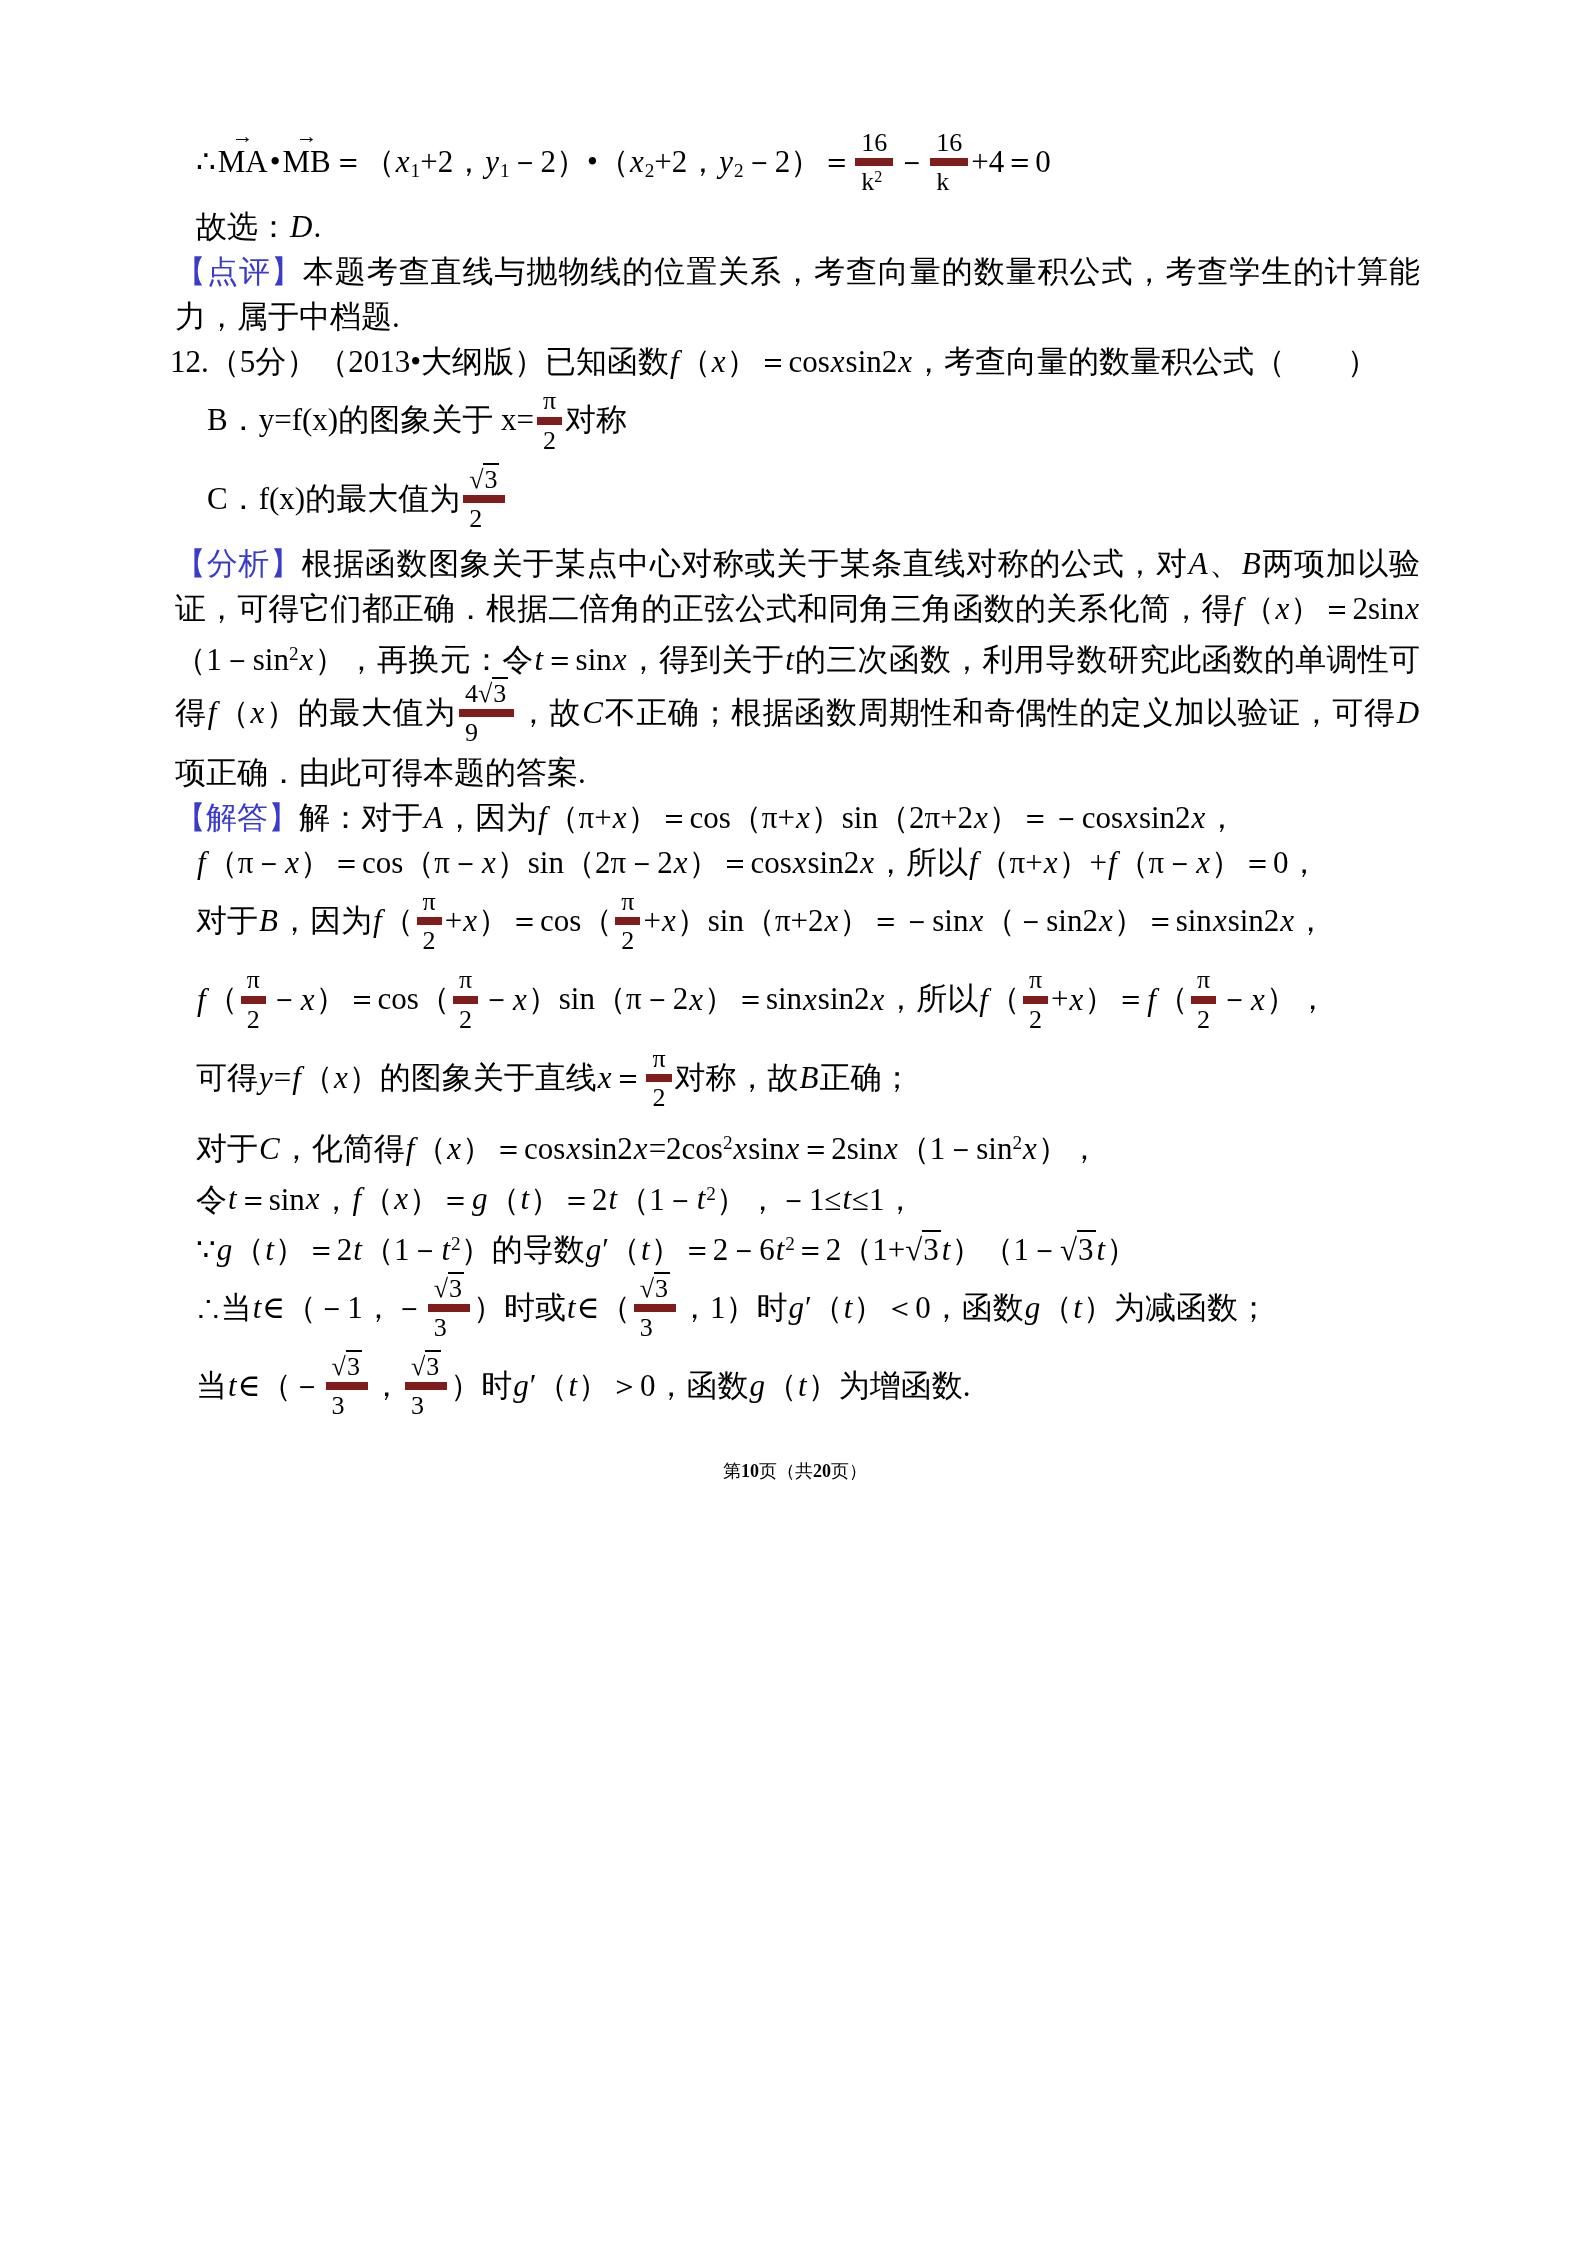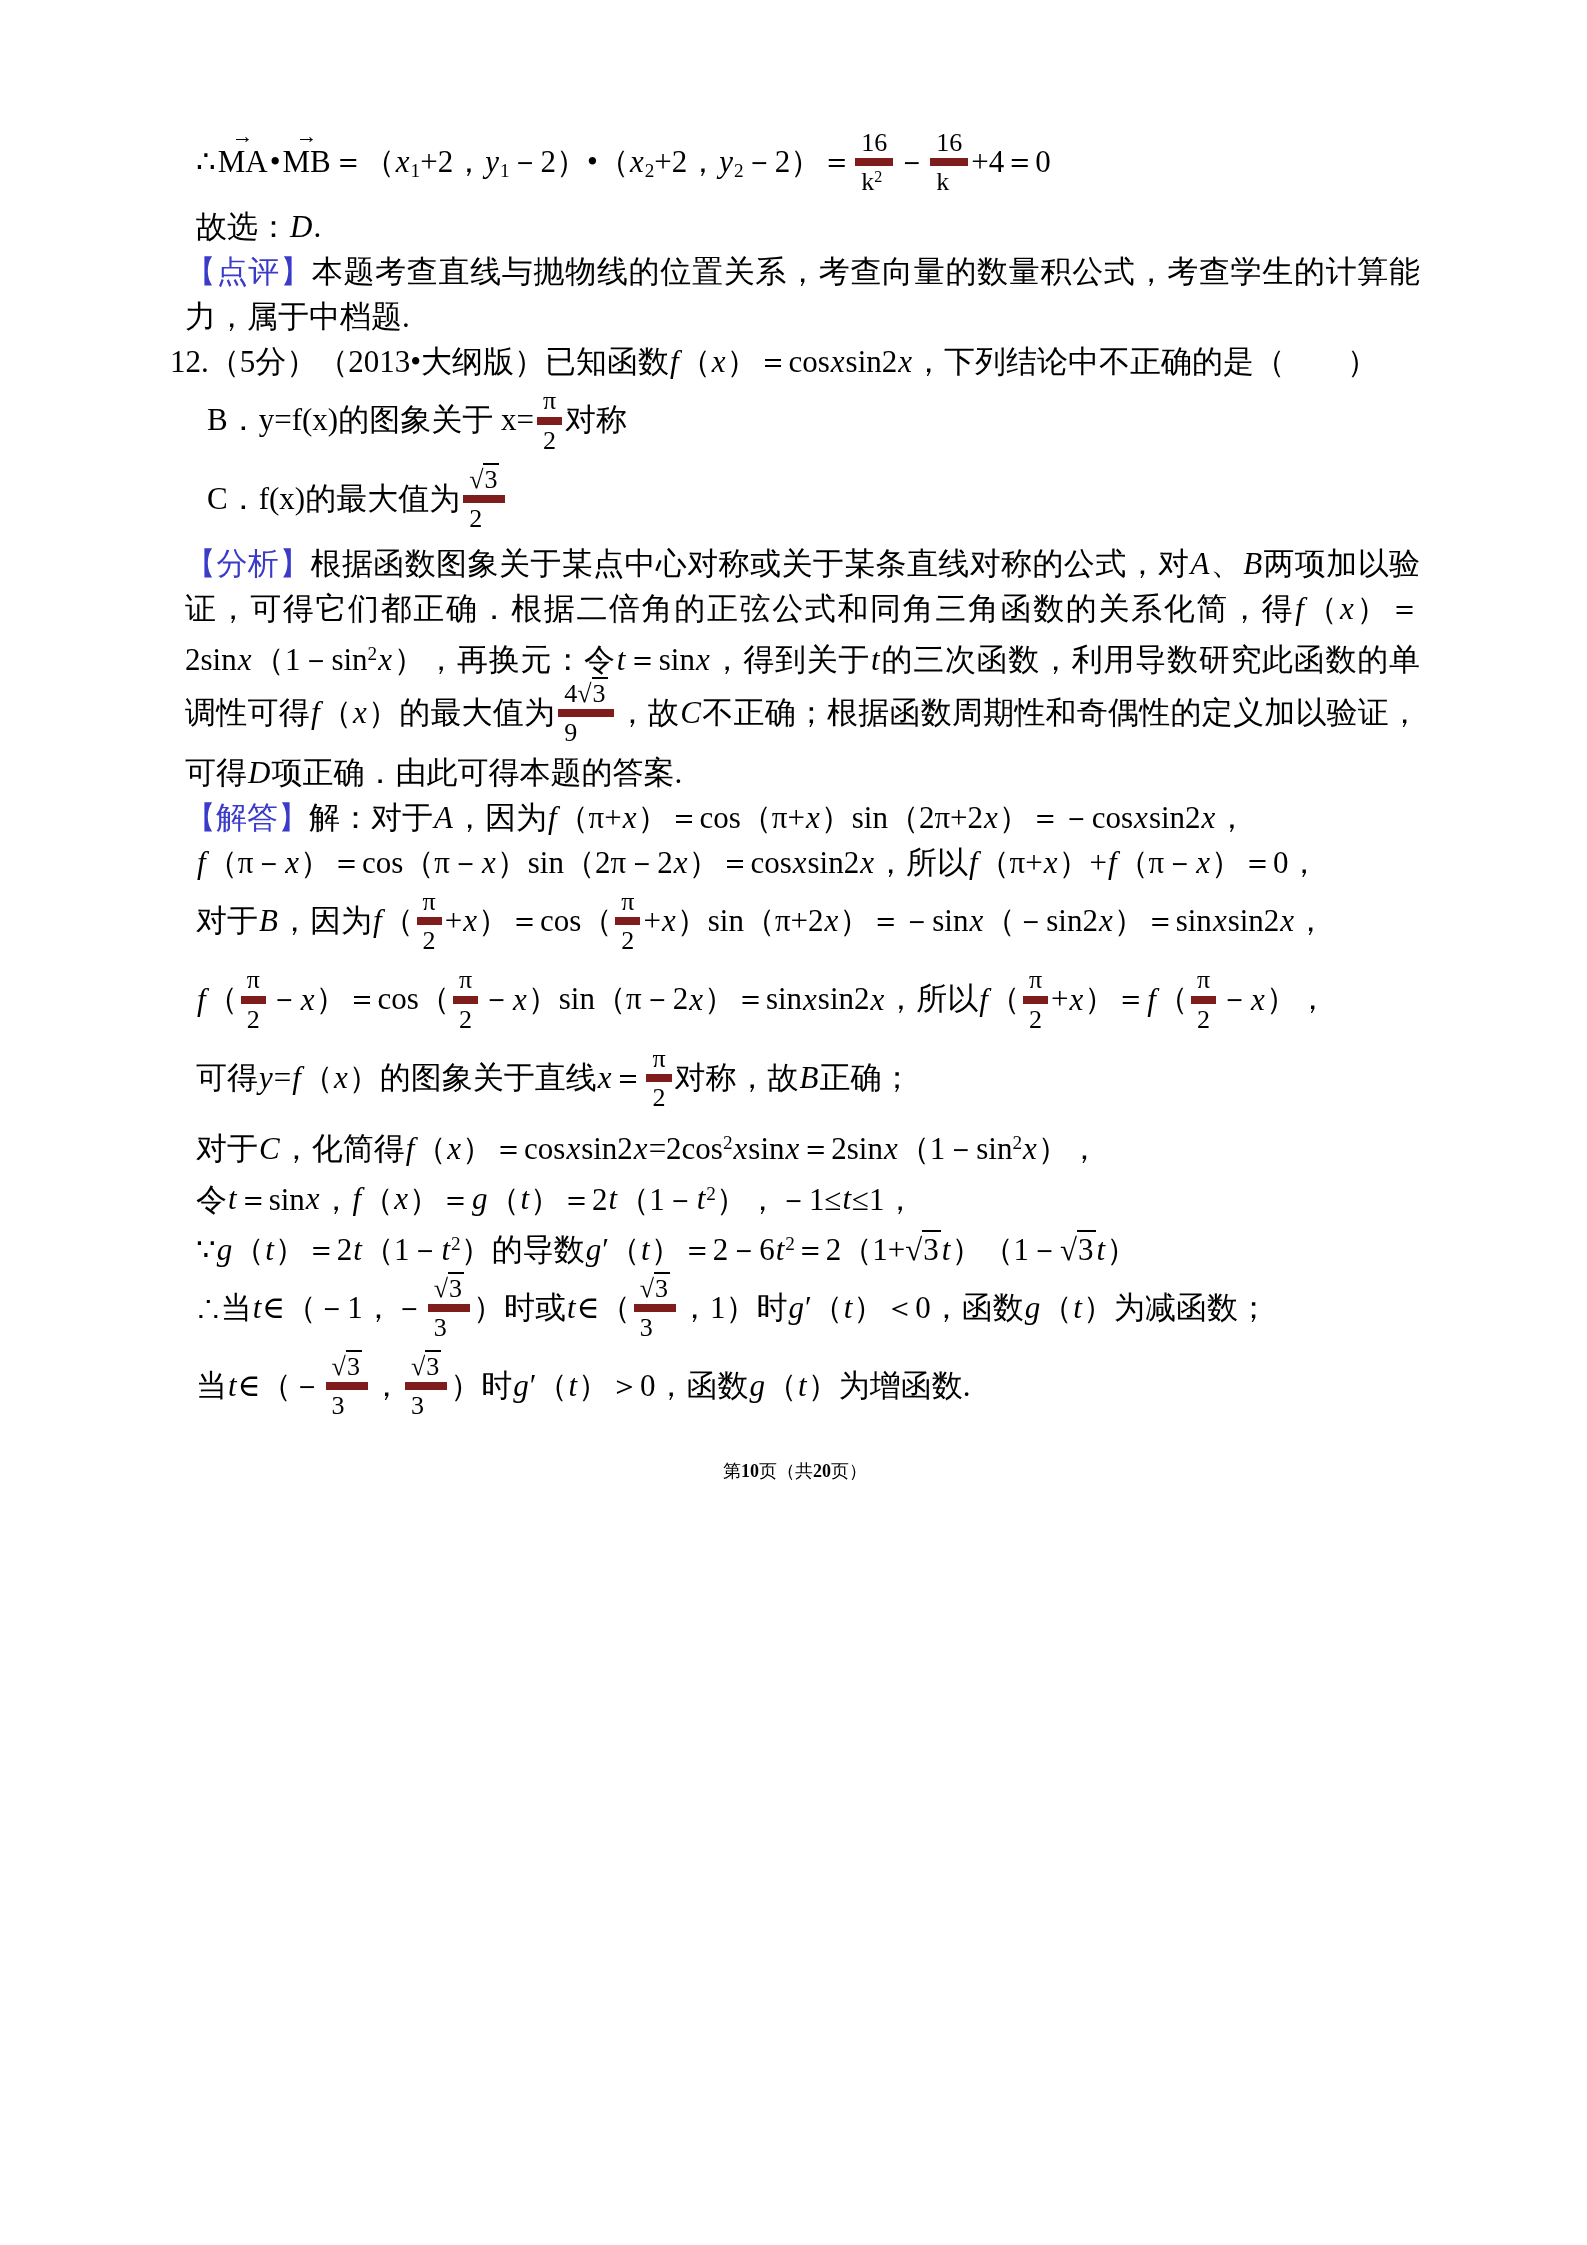--- a/index.html
+++ b/index.html
@@ -10,21 +10,21 @@
     background:var(--page-bg,#ffffff);
     overflow:hidden;
     color:#000;
     font-family:"Liberation Serif","DejaVu Serif",serif;
     font-size:31px;
   }
   .content{padding:126px 167px 0 170px;}
   .line{line-height:45px;text-align:justify;}
   .line.tall{padding:5px 0;}
   .ind-q{margin-left:0;}
-  .ind-p{margin-left:15px;}
+  .ind-p{margin-left:5px;}
   .ind-m{margin-left:26px;}
   .ind-o{margin-left:37px;}
   .lbl{color:var(--label-blue,#3b3bc9);}
   i.var{font-style:italic;padding:0 1px;font-family:"Liberation Serif","DejaVu Serif",serif;}
   sub{font-size:0.62em;vertical-align:-0.25em;}
   sup{font-size:0.62em;vertical-align:0.5em;}
   .frac{
     display:inline-block;vertical-align:middle;
     margin:0 3px;font-size:0.84em;line-height:1.12;
     transform:translateY(-3px);
@@ -44,21 +44,21 @@
 </style>
 </head>
 <body>
 
 <div class="page">
   <div class="content">
     <div>
         <div class="line ind-m tall"><span class="t">∴</span><span class="vec"><span class="arrow">→</span><span>MA</span></span><span class="t">•</span><span class="vec"><span class="arrow">→</span><span>MB</span></span><span class="t">＝（</span><i class="var">x</i><sub>1</sub><span class="t">+2，</span><i class="var">y</i><sub>1</sub><span class="t">－2）•（</span><i class="var">x</i><sub>2</sub><span class="t">+2，</span><i class="var">y</i><sub>2</sub><span class="t">－2）＝</span><span class="frac"><span class="num"><span class="t">16</span></span><span class="den"><span class="t">k</span><sup>2</sup></span></span><span class="t">－</span><span class="frac"><span class="num"><span class="t">16</span></span><span class="den"><span class="t">k</span></span></span><span class="t">+4＝0</span></div>
         <div class="line ind-m"><span class="t">故选：</span><i class="var">D</i><span class="t">.</span></div>
         <div class="line ind-p"><span class="lbl">【点评】</span><span class="t">本题考查直线与抛物线的位置关系，考查向量的数量积公式，考查学生的计算能力，属于中档题.</span></div>
-        <div class="line ind-q"><span class="t">12.（5分）（2013•大纲版）已知函数</span><i class="var">f</i><span class="t">（</span><i class="var">x</i><span class="t">）＝cos</span><i class="var">x</i><span class="t">sin2</span><i class="var">x</i><span class="t">，下列结论中不正确的是（　　）</span></div>
+        <div class="line ind-q"><span class="t">12.（5分）（2013•大纲版）已知函数</span><i class="var">f</i><span class="t">（</span><i class="var">x</i><span class="t">）＝cos</span><i class="var">x</i><span class="t">sin2</span><i class="var">x</i><span class="t">，考查向量的数量积公式（　　）</span></div>
         <div class="line ind-o tall"><span class="t">B．y=f(x)的图象关于 x=</span><span class="frac"><span class="num"><span class="t">π</span></span><span class="den"><span class="t">2</span></span></span><span class="t">对称</span></div>
         <div class="line ind-o tall"><span class="t">C．f(x)的最大值为</span><span class="frac"><span class="num"><span class="sqrt"><span class="sign">√</span><span class="rad">3</span></span></span><span class="den"><span class="t">2</span></span></span></div>
         <div class="line ind-p"><span class="lbl">【分析】</span><span class="t">根据函数图象关于某点中心对称或关于某条直线对称的公式，对</span><i class="var">A</i><span class="t">、</span><i class="var">B</i><span class="t">两项加以验证，可得它们都正确．根据二倍角的正弦公式和同角三角函数的关系化简，得</span><i class="var">f</i><span class="t">（</span><i class="var">x</i><span class="t">）＝2sin</span><i class="var">x</i><span class="t">（1－sin</span><sup>2</sup><i class="var">x</i><span class="t">），再换元：令</span><i class="var">t</i><span class="t">＝sin</span><i class="var">x</i><span class="t">，得到关于</span><i class="var">t</i><span class="t">的三次函数，利用导数研究此函数的单调性可得</span><i class="var">f</i><span class="t">（</span><i class="var">x</i><span class="t">）的最大值为</span><span class="frac"><span class="num"><span class="t">4</span><span class="sqrt"><span class="sign">√</span><span class="rad">3</span></span></span><span class="den"><span class="t">9</span></span></span><span class="t">，故</span><i class="var">C</i><span class="t">不正确；根据函数周期性和奇偶性的定义加以验证，可得</span><i class="var">D</i><span class="t">项正确．由此可得本题的答案.</span></div>
         <div class="line ind-p"><span class="lbl">【解答】</span><span class="t">解：对于</span><i class="var">A</i><span class="t">，因为</span><i class="var">f</i><span class="t">（π+</span><i class="var">x</i><span class="t">）＝cos（π+</span><i class="var">x</i><span class="t">）sin（2π+2</span><i class="var">x</i><span class="t">）＝－cos</span><i class="var">x</i><span class="t">sin2</span><i class="var">x</i><span class="t">，</span></div>
         <div class="line ind-m"><i class="var">f</i><span class="t">（π－</span><i class="var">x</i><span class="t">）＝cos（π－</span><i class="var">x</i><span class="t">）sin（2π－2</span><i class="var">x</i><span class="t">）＝cos</span><i class="var">x</i><span class="t">sin2</span><i class="var">x</i><span class="t">，所以</span><i class="var">f</i><span class="t">（π+</span><i class="var">x</i><span class="t">）+</span><i class="var">f</i><span class="t">（π－</span><i class="var">x</i><span class="t">）＝0，</span></div>
         <div class="line ind-m tall"><span class="t">对于</span><i class="var">B</i><span class="t">，因为</span><i class="var">f</i><span class="t">（</span><span class="frac"><span class="num"><span class="t">π</span></span><span class="den"><span class="t">2</span></span></span><span class="t">+</span><i class="var">x</i><span class="t">）＝cos（</span><span class="frac"><span class="num"><span class="t">π</span></span><span class="den"><span class="t">2</span></span></span><span class="t">+</span><i class="var">x</i><span class="t">）sin（π+2</span><i class="var">x</i><span class="t">）＝－sin</span><i class="var">x</i><span class="t">（－sin2</span><i class="var">x</i><span class="t">）＝sin</span><i class="var">x</i><span class="t">sin2</span><i class="var">x</i><span class="t">，</span></div>
         <div class="line ind-m tall"><i class="var">f</i><span class="t">（</span><span class="frac"><span class="num"><span class="t">π</span></span><span class="den"><span class="t">2</span></span></span><span class="t">－</span><i class="var">x</i><span class="t">）＝cos（</span><span class="frac"><span class="num"><span class="t">π</span></span><span class="den"><span class="t">2</span></span></span><span class="t">－</span><i class="var">x</i><span class="t">）sin（π－2</span><i class="var">x</i><span class="t">）＝sin</span><i class="var">x</i><span class="t">sin2</span><i class="var">x</i><span class="t">，所以</span><i class="var">f</i><span class="t">（</span><span class="frac"><span class="num"><span class="t">π</span></span><span class="den"><span class="t">2</span></span></span><span class="t">+</span><i class="var">x</i><span class="t">）＝</span><i class="var">f</i><span class="t">（</span><span class="frac"><span class="num"><span class="t">π</span></span><span class="den"><span class="t">2</span></span></span><span class="t">－</span><i class="var">x</i><span class="t">），</span></div>
         <div class="line ind-m tall"><span class="t">可得</span><i class="var">y</i><span class="t">=</span><i class="var">f</i><span class="t">（</span><i class="var">x</i><span class="t">）的图象关于直线</span><i class="var">x</i><span class="t">＝</span><span class="frac"><span class="num"><span class="t">π</span></span><span class="den"><span class="t">2</span></span></span><span class="t">对称，故</span><i class="var">B</i><span class="t">正确；</span></div>
         <div class="line ind-m"><span class="t">对于</span><i class="var">C</i><span class="t">，化简得</span><i class="var">f</i><span class="t">（</span><i class="var">x</i><span class="t">）＝cos</span><i class="var">x</i><span class="t">sin2</span><i class="var">x</i><span class="t">=2cos</span><sup>2</sup><i class="var">x</i><span class="t">sin</span><i class="var">x</i><span class="t">＝2sin</span><i class="var">x</i><span class="t">（1－sin</span><sup>2</sup><i class="var">x</i><span class="t">），</span></div>
         <div class="line ind-m"><span class="t">令</span><i class="var">t</i><span class="t">＝sin</span><i class="var">x</i><span class="t">，</span><i class="var">f</i><span class="t">（</span><i class="var">x</i><span class="t">）＝</span><i class="var">g</i><span class="t">（</span><i class="var">t</i><span class="t">）＝2</span><i class="var">t</i><span class="t">（1－</span><i class="var">t</i><sup>2</sup><span class="t">），－1≤</span><i class="var">t</i><span class="t">≤1，</span></div>

